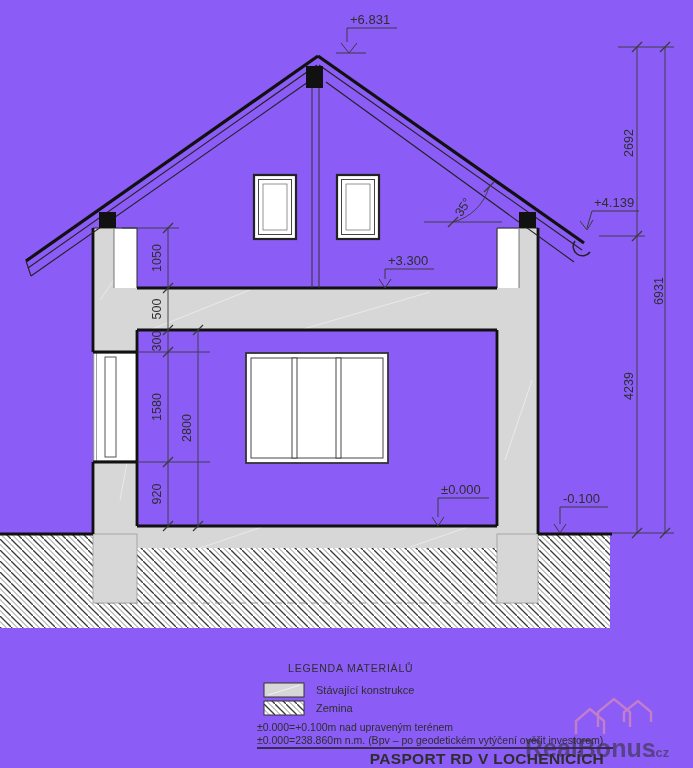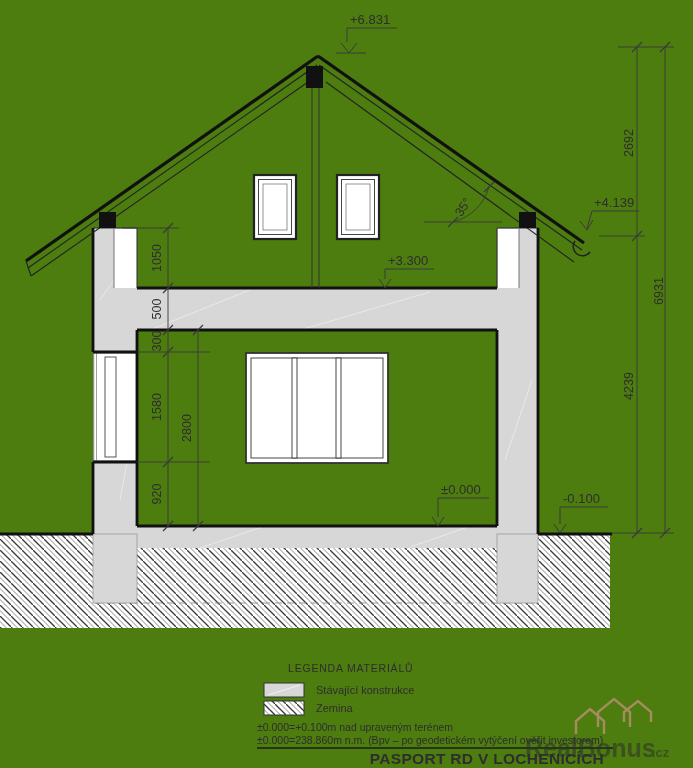--- a/index.html
+++ b/index.html
@@ -1,16 +1,16 @@
 <!DOCTYPE html>
 <html><head>
 <meta charset="utf-8">
 <style>
   html,body{margin:0;padding:0;background:#ffffff;}
-  .page{position:relative;width:693px;height:768px;background:#4d7c0f;overflow:hidden;
+  .page{position:relative;width:693px;height:768px;background:#8b5cf6;overflow:hidden;
         font-family:"Liberation Sans",sans-serif;}
   svg{display:block;}
   text{fill:#2e2e2e;font-family:"Liberation Sans",sans-serif;}
   .dimtxt{font-size:12.5px;}
   .lvltxt{font-size:13px;}
   .legtxt{font-size:11px;}
   .notetxt{font-size:10.5px;}
   .headtxt{font-size:10.5px;letter-spacing:.8px;}
   .titletxt{font-size:15.5px;font-weight:bold;letter-spacing:.3px;}
   .wm{opacity:.55;}

